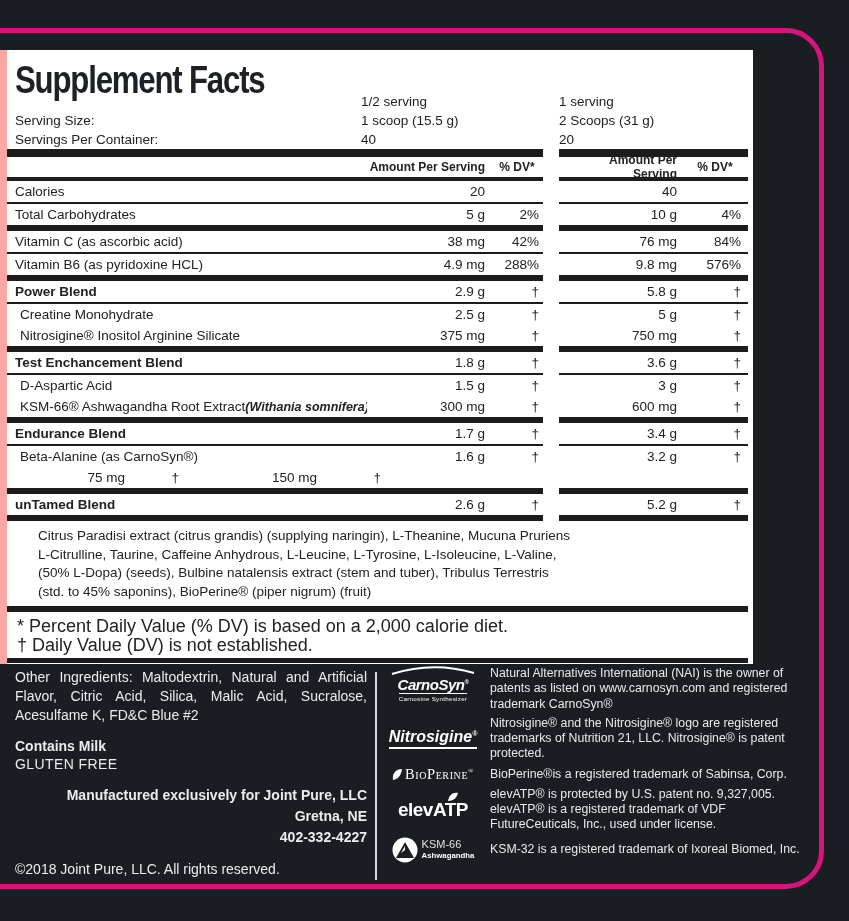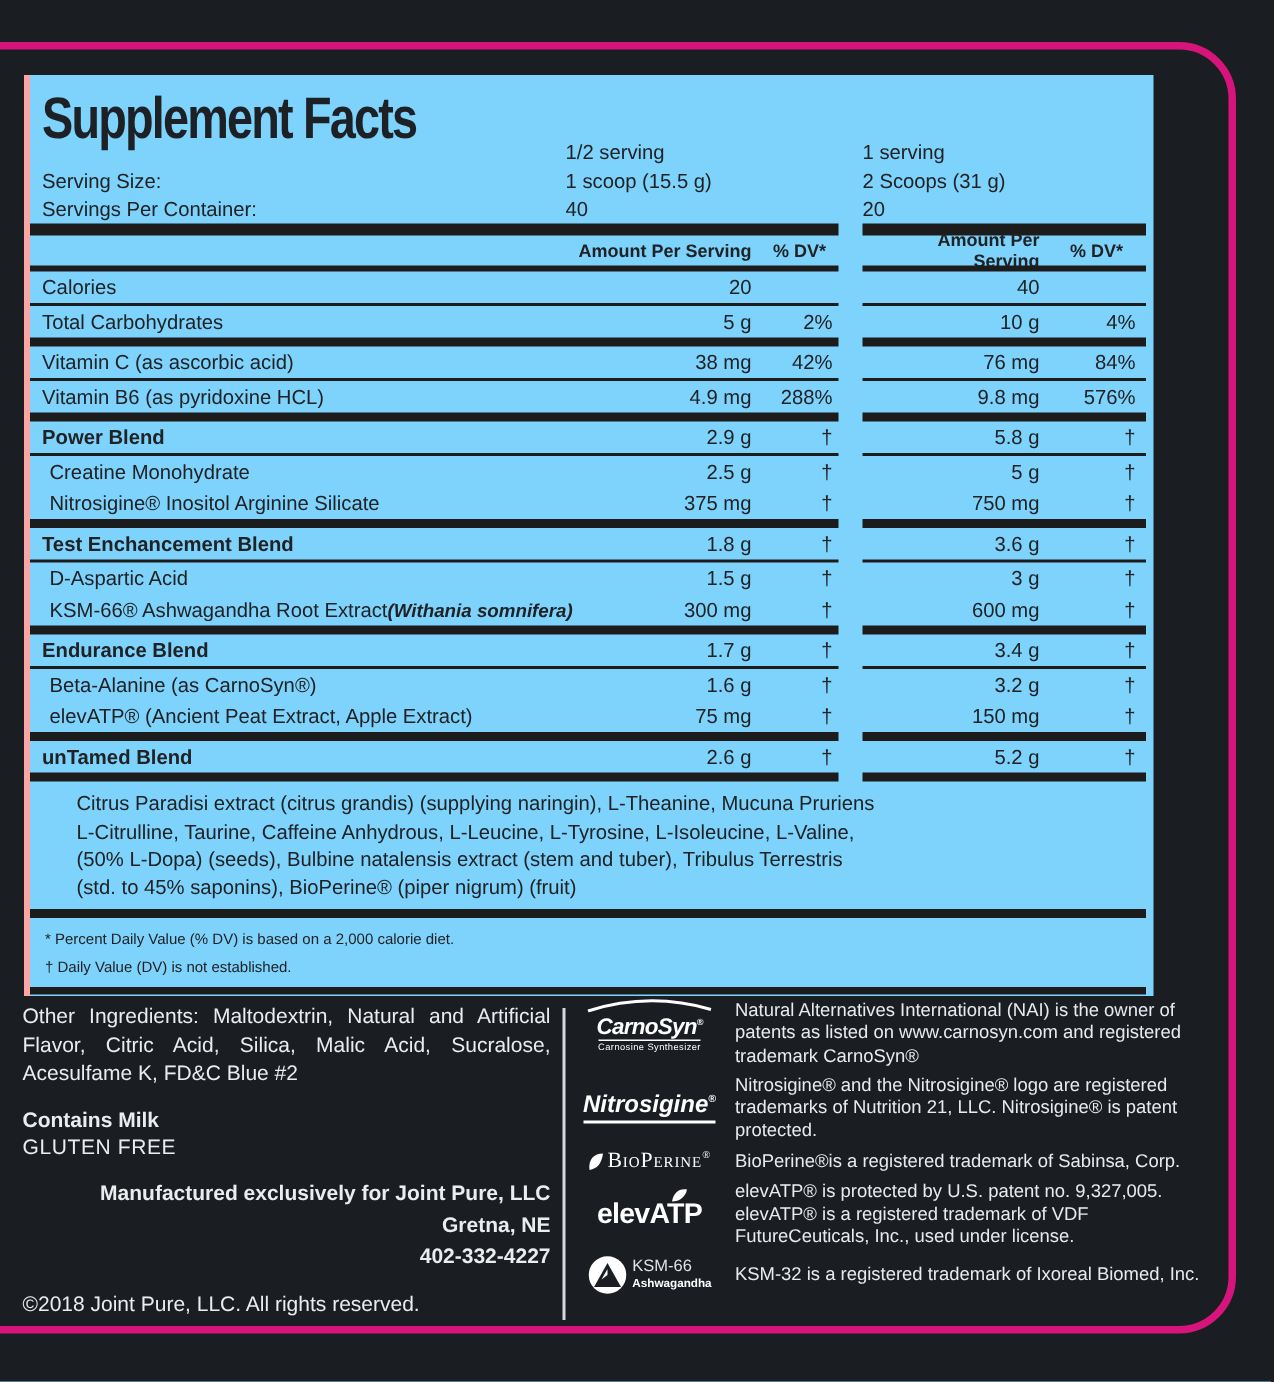--- a/index.html
+++ b/index.html
@@ -10,22 +10,22 @@
     font-family:"Liberation Sans", sans-serif;
     color:#1e2024;
   }
   
   .pink-frame {
     position:absolute; left:-42px; top:28px; right:25px; bottom:32px;
     border:5px solid #d6147c; border-radius:38px;
   }
   
   .panel {
-    position:absolute; left:16px; top:50px; width:753px; height:614px;
-    background:#7dd3fc; border-left:4px solid #fca5a5; color:#202225;
+    position:absolute; left:0; top:50px; width:753px; height:614px;
+    background:#ffffff; border-left:7px solid #fca5a5; color:#202225;
   }
   .sf-head { position:relative; padding:42px 6px 0 8px; }
   .sf-title {
     position:absolute; top:8px; left:8px;
     font-size:39px; font-weight:bold; letter-spacing:-1.5px;
     transform:scaleX(0.8); transform-origin:left center; white-space:nowrap;
     color:#1d2025;
   }
   .hrow { display:flex; align-items:center; height:19px; font-size:13.5px; }
   .hlabel { flex:1; }
@@ -50,21 +50,21 @@
   .cl  { flex:1; padding-left:8px; display:flex; align-items:baseline; overflow:hidden; white-space:nowrap; }
   .ca1 { width:118px; text-align:right; }
   .cd1 { width:64px;  text-align:right; padding-right:10px; }
   .cg  { width:16px; }
   .ca2 { width:112px; text-align:right; }
   .cd2 { width:76px;  text-align:right; padding-right:12px; }
   .sf-row.sub .cl { padding-left:13px; }
   .sf-row.blend .cl { font-weight:bold; }
   .note { font-style:italic; font-weight:bold; margin-left:auto; padding-right:5px; font-size:12.5px; }
   .ingredients { padding:6px 80px 4px 31px; font-size:13.5px; line-height:18.7px; }
-  .footnotes { padding:5px 6px 3px 10px; font-size:10px; line-height:19px; }
+  .footnotes { padding:5px 6px 3px 10px; font-size:18px; line-height:19px; }
   
   .dark-left { position:absolute; left:15px; top:668px; width:352px; color:#eaecee; }
   .oi { font-size:14px; line-height:19px; text-align:justify; }
   .contains { margin-top:13px; font-weight:bold; font-size:14px; }
   .gluten { margin-top:2px; font-size:14px; letter-spacing:0.4px; }
   .mfg { margin-top:13px; font-weight:bold; font-size:14px; line-height:21px;text-align:right; }
   .copy { margin-top:13px; font-size:14px; }
   .divider-v { position:absolute; left:375px; top:672px; height:208px; width:2px; background:#d6d9dc; }
   .tm-col { position:absolute; left:386px; top:666px; width:416px; color:#e8eaec; }
   .tm-item { display:flex; align-items:center; margin-bottom:4px; }
@@ -303,23 +303,20 @@
         <div class="cl">
           <span>Beta-Alanine (as CarnoSyn®)</span>
         </div>
         <div class="ca1">1.6 g</div>
         <div class="cd1">†</div>
         <div class="cg"></div>
         <div class="ca2">3.2 g</div>
         <div class="cd2">†</div>
       </div>
       <div class="sf-row sub">
-        <div class="cl">
-          <span>elevATP® (Ancient Peat Extract, Apple Extract)</span>
-        </div>
         <div class="ca1">75 mg</div>
         <div class="cd1">†</div>
         <div class="cg"></div>
         <div class="ca2">150 mg</div>
         <div class="cd2">†</div>
       </div>
       <div class="bar bar-6">
         <div class="s1"></div>
         <div class="g"></div>
         <div class="s2"></div>

